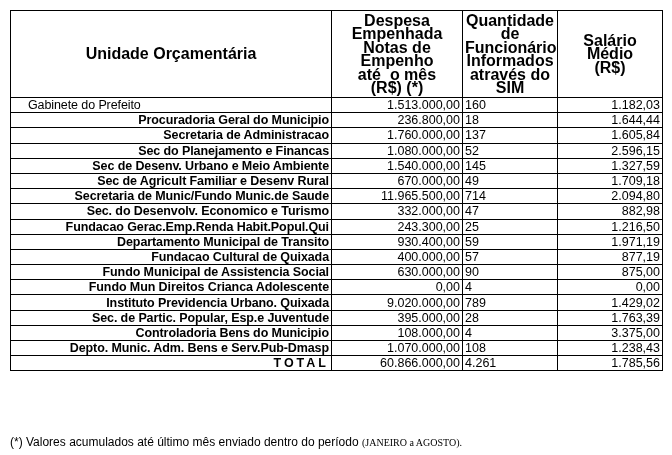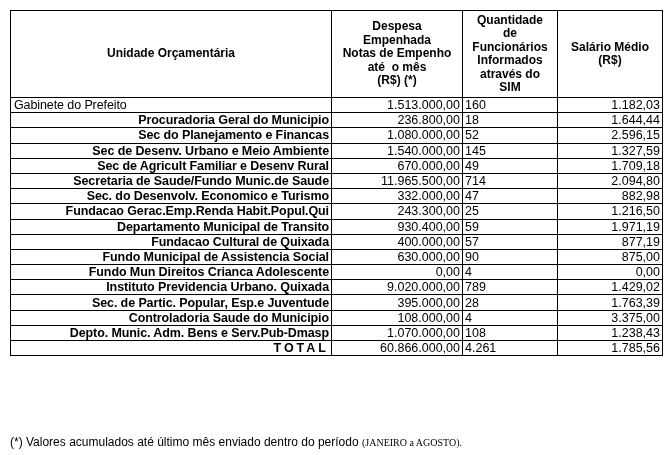--- a/index.html
+++ b/index.html
@@ -3,25 +3,25 @@
 <meta charset="utf-8">
 <style>
   html, body { margin: 0; padding: 0; background: #ffffff; }
   body { width: 672px; height: 455px; position: relative; overflow: hidden;
          font-family: "Liberation Sans", sans-serif; color: #000; }
   table { position: absolute; left: 10px; top: 10px; border-collapse: collapse;
           table-layout: fixed; width: 652px; }
   th, td { border: 1px solid #000; padding: 0 2px; font-size: 12.5px;
            line-height: 14px; white-space: nowrap; overflow: hidden; }
   th { font-weight: bold; text-align: center; vertical-align: middle;
-       font-size: 12px; line-height: 13.5px; white-space: normal; height: 86px; }
+       font-size: 16px; line-height: 13.5px; white-space: normal; height: 86px; }
   th.c1 { }
   td { height: 14.2px; }
   td.name { text-align: right; font-weight: bold; letter-spacing: -0.1px; }
-  td.name.plain { text-align: left; font-weight: normal; padding-left: 3px; }
+  td.name.plain { text-align: left; font-weight: normal; padding-left: 17px; }
   td.num { text-align: right; padding-right: 2px; }
   td.cnt { text-align: left; }
   tr.total td.name { letter-spacing: 3px; font-weight: bold; }
   col.c1 { width: 321px; }
   col.c2 { width: 131px; }
   col.c3 { width: 95px; }
   col.c4 { width: 105px; }
   .footnote { position: absolute; left: 10px; top: 435px; font-size: 12px;
               white-space: nowrap; }
   .footnote .serif { font-family: "Liberation Serif", serif; font-size: 10px; }
@@ -67,39 +67,45 @@
         <td class="cnt">160</td>
         <td class="num">1.182,03</td>
       </tr>
       <tr>
         <td class="name">Procuradoria Geral do Municipio</td>
         <td class="num">236.800,00</td>
         <td class="cnt">18</td>
         <td class="num">1.644,44</td>
       </tr>
       <tr>
+        <td class="name">Secretaria de Administracao</td>
+        <td class="num">1.760.000,00</td>
+        <td class="cnt">137</td>
+        <td class="num">1.605,84</td>
+      </tr>
+      <tr>
         <td class="name">Sec do Planejamento e Financas</td>
         <td class="num">1.080.000,00</td>
         <td class="cnt">52</td>
         <td class="num">2.596,15</td>
       </tr>
       <tr>
         <td class="name">Sec de Desenv. Urbano e Meio Ambiente</td>
         <td class="num">1.540.000,00</td>
         <td class="cnt">145</td>
         <td class="num">1.327,59</td>
       </tr>
       <tr>
         <td class="name">Sec de Agricult Familiar e Desenv Rural</td>
         <td class="num">670.000,00</td>
         <td class="cnt">49</td>
         <td class="num">1.709,18</td>
       </tr>
       <tr>
-        <td class="name">Secretaria de Saude/Fundo Munic.de Saude</td>
+        <td class="name">Secretaria de Munic/Fundo Munic.de Saude</td>
         <td class="num">11.965.500,00</td>
         <td class="cnt">714</td>
         <td class="num">2.094,80</td>
       </tr>
       <tr>
         <td class="name">Sec. do Desenvolv. Economico e Turismo</td>
         <td class="num">332.000,00</td>
         <td class="cnt">47</td>
         <td class="num">882,98</td>
       </tr>
@@ -139,21 +145,21 @@
         <td class="cnt">789</td>
         <td class="num">1.429,02</td>
       </tr>
       <tr>
         <td class="name">Sec. de Partic. Popular, Esp.e Juventude</td>
         <td class="num">395.000,00</td>
         <td class="cnt">28</td>
         <td class="num">1.763,39</td>
       </tr>
       <tr>
-        <td class="name">Controladoria Saude do Municipio</td>
+        <td class="name">Controladoria Bens do Municipio</td>
         <td class="num">108.000,00</td>
         <td class="cnt">4</td>
         <td class="num">3.375,00</td>
       </tr>
       <tr>
         <td class="name">Depto. Munic. Adm. Bens e Serv.Pub-Dmasp</td>
         <td class="num">1.070.000,00</td>
         <td class="cnt">108</td>
         <td class="num">1.238,43</td>
       </tr>

